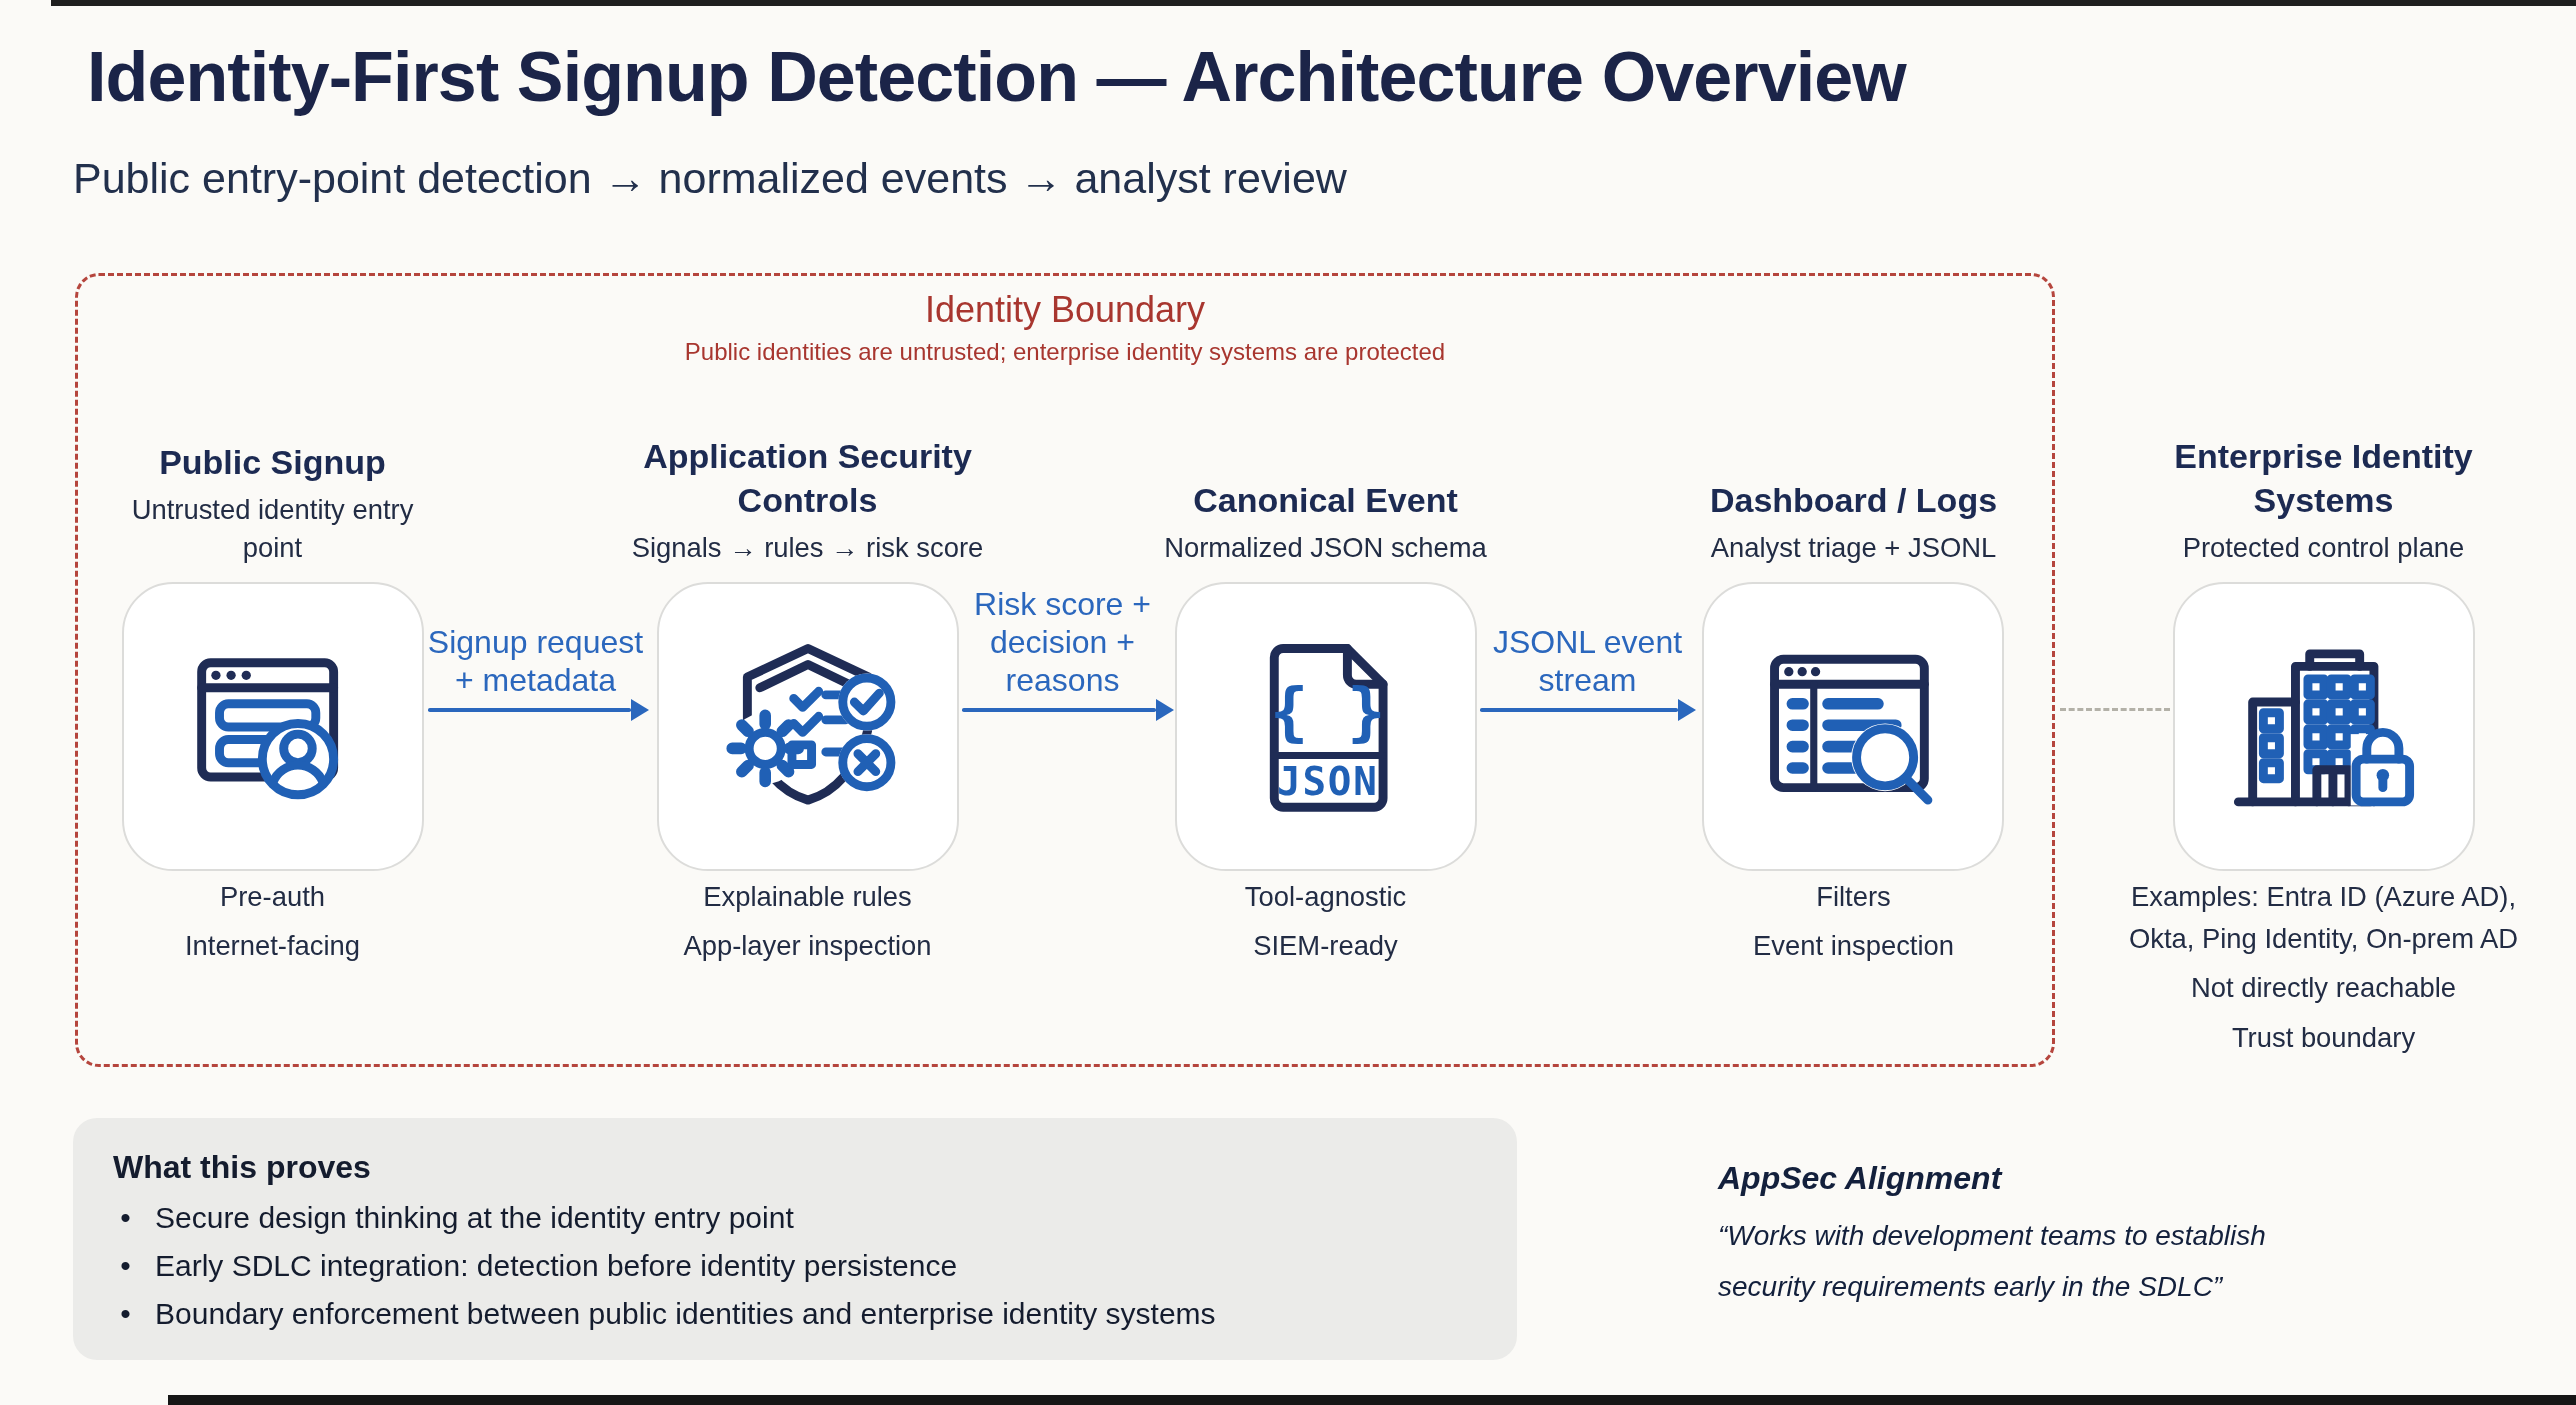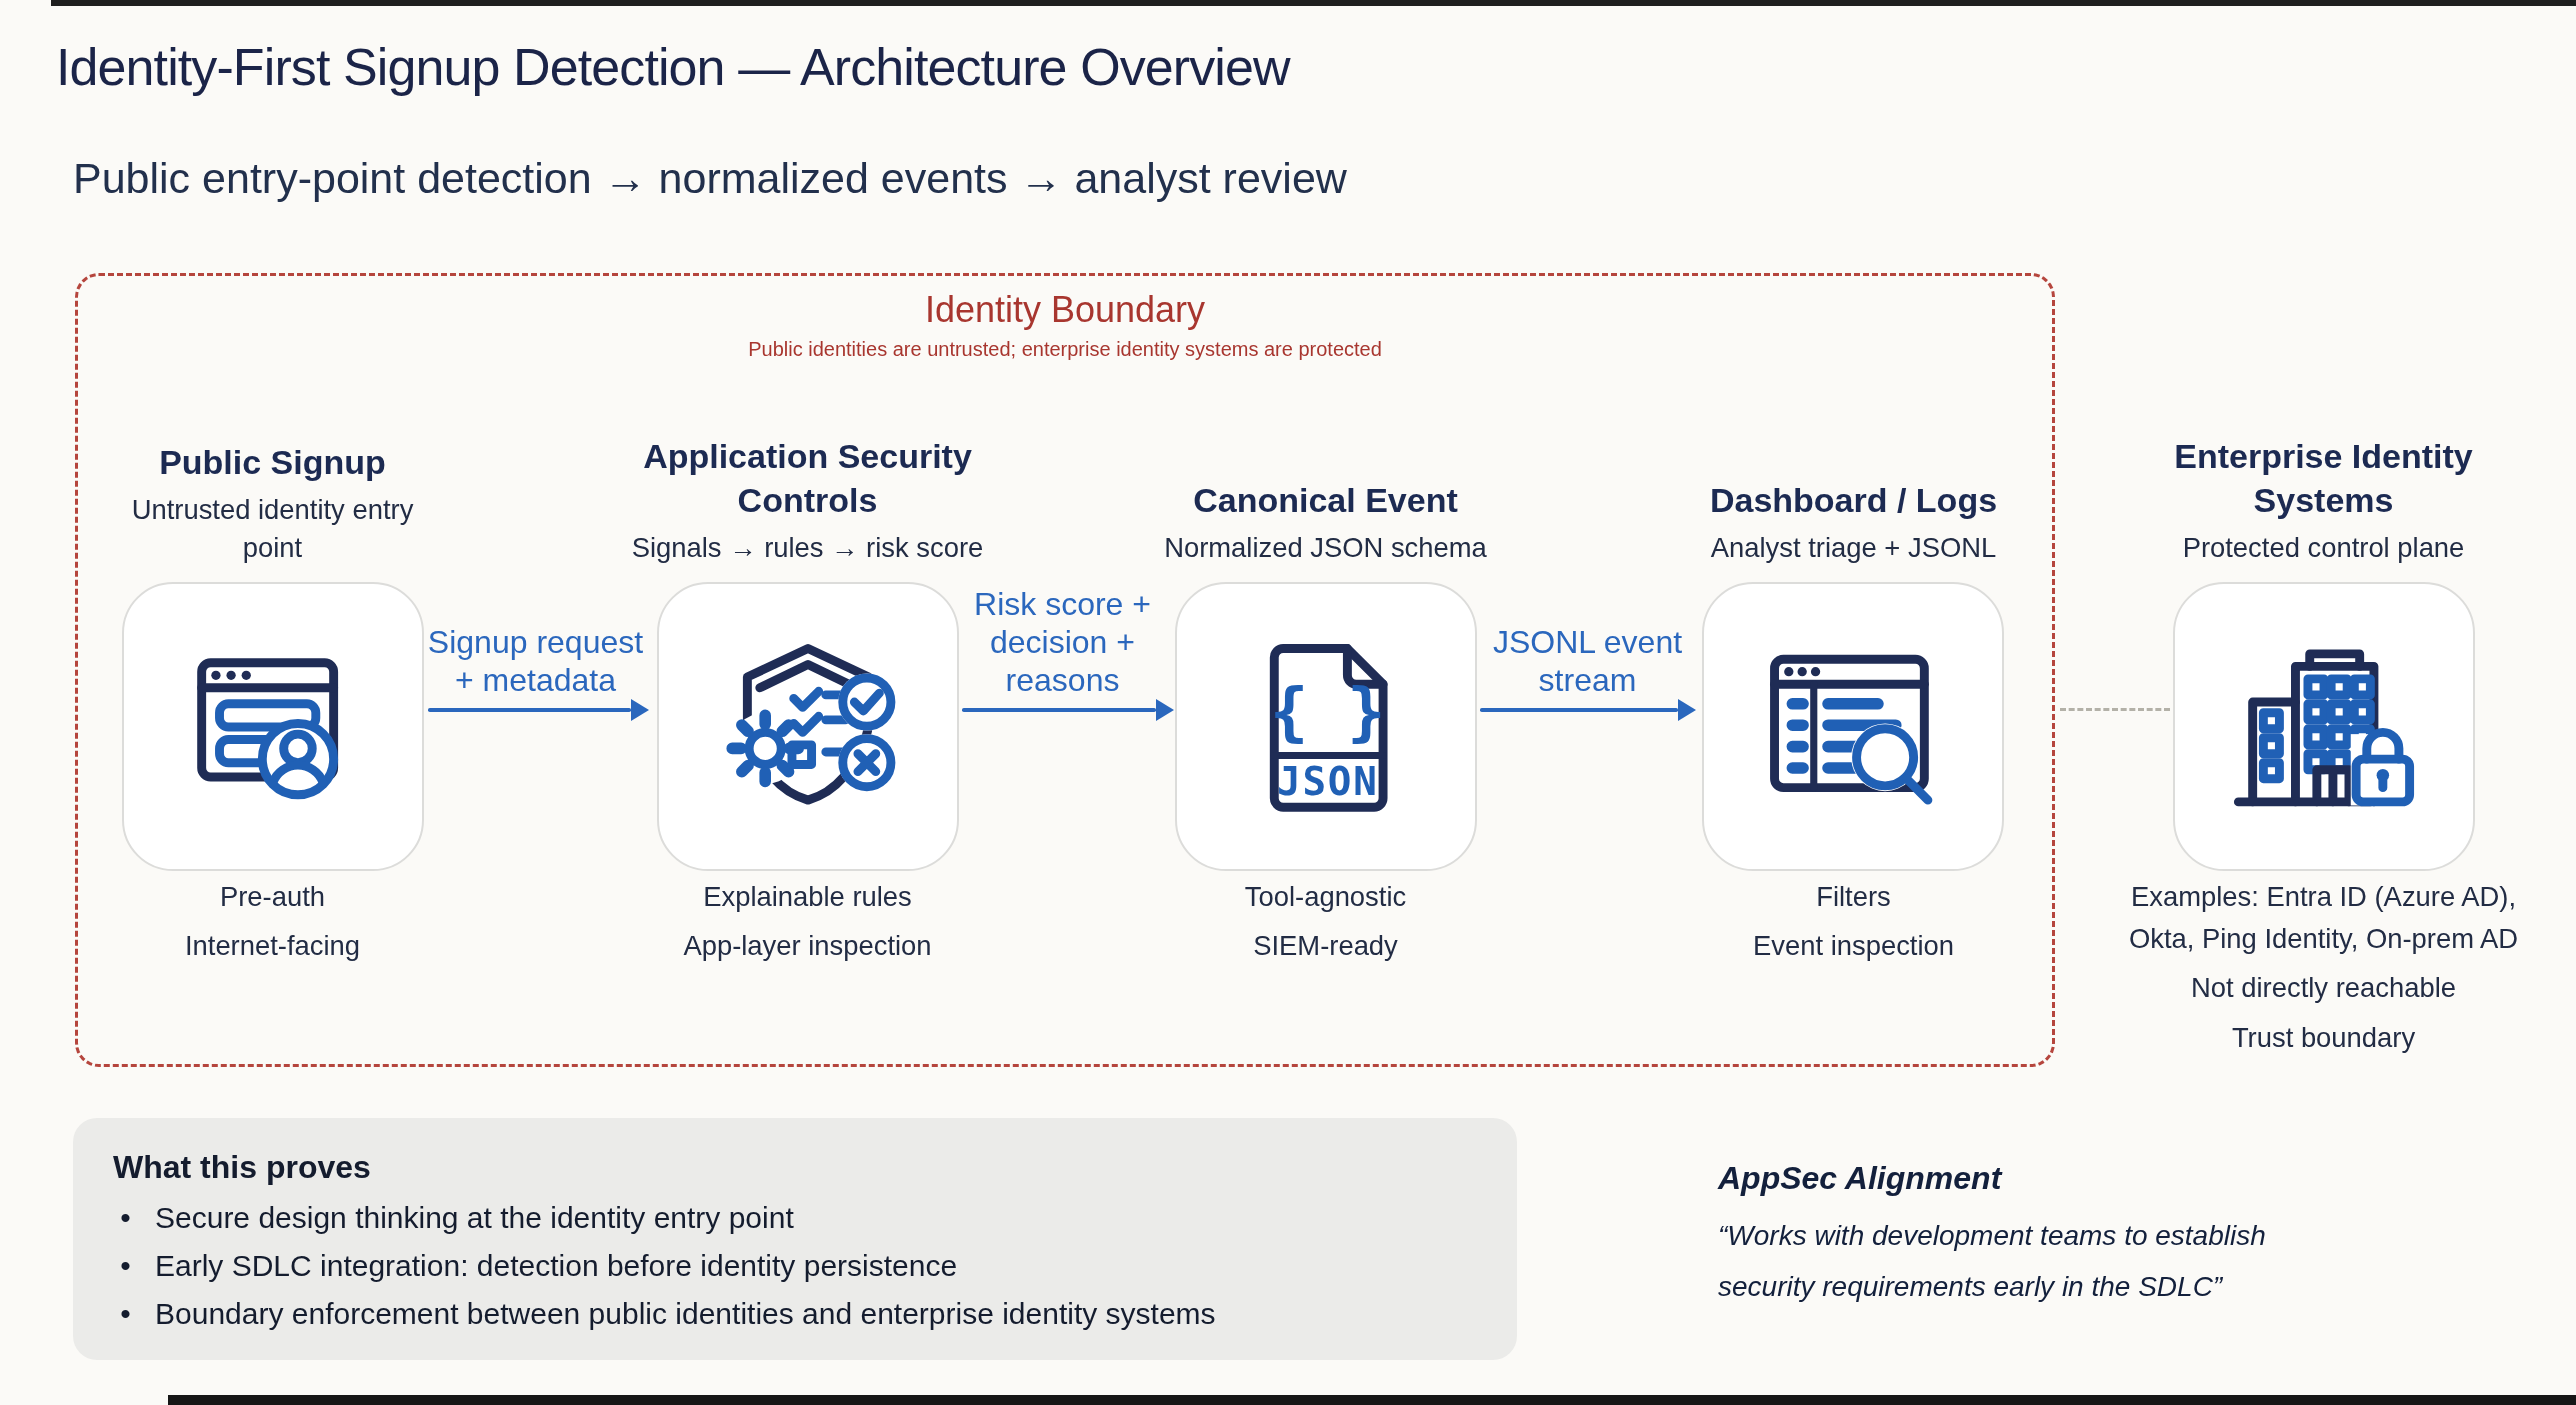--- a/index.html
+++ b/index.html
@@ -4,35 +4,35 @@
 <style>
   html,body{margin:0;padding:0;background:#e8e8e8;}
   .stage{
     position:relative; width:2576px; height:1405px; overflow:hidden;
     background:#fbfaf7; font-family:"Liberation Sans", sans-serif; color:#1e2a45;
   }
   .edge-top{position:absolute;left:51px;right:0;top:0;height:6.4px;background:#1f1f1f;}
   .edge-bottom{position:absolute;left:168px;right:0;bottom:0;height:10px;background:#161616;}
 
   .page-title{
-    position:absolute; left:56px; top:37px; margin:0;
-    font-size:52px; font-weight:normal; letter-spacing:-0.9px; color:#1b2448; white-space:nowrap;
+    position:absolute; left:87px; top:37px; margin:0;
+    font-size:70px; font-weight:bold; letter-spacing:-0.9px; color:#1b2448; white-space:nowrap;
   }
   .page-subtitle{
     position:absolute; left:73px; top:154px;
     font-size:43px; color:#22304c; white-space:nowrap;
   }
 
   
   .boundary{
     position:absolute; left:75px; top:273px; width:1980px; height:794px;
     border:3.7px dashed #b5453d; border-radius:24px; box-sizing:border-box;
   }
   .b-label{margin-top:12.8px; text-align:center; font-size:36px; color:#a8362f;}
-  .b-desc{margin-top:7.3px; text-align:center; font-size:20px; color:#a8362f;}
+  .b-desc{margin-top:7.3px; text-align:center; font-size:24px; color:#a8362f;}
 
   
   .node-header{position:absolute; width:439px; text-align:center;}
   .node-title{font-size:34px; font-weight:bold; color:#1c2a52; line-height:44px; margin:0 auto;}
   .node-sub{font-size:27.4px; color:#222c44; line-height:38px; margin:7.3px auto 0;}
 
   
   .icon-card{
     position:absolute; width:302px; height:289px; top:582px;
     background:#ffffff; border:2.7px solid #dcdcda; border-radius:51px; box-sizing:border-box;

